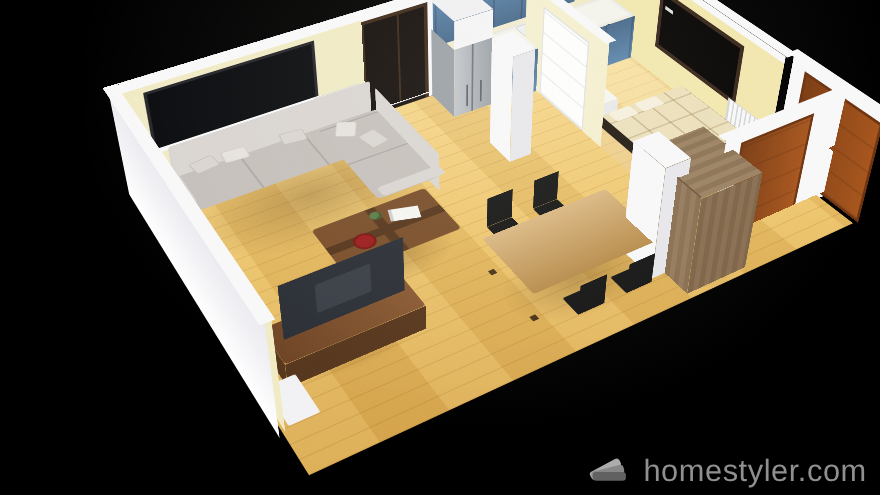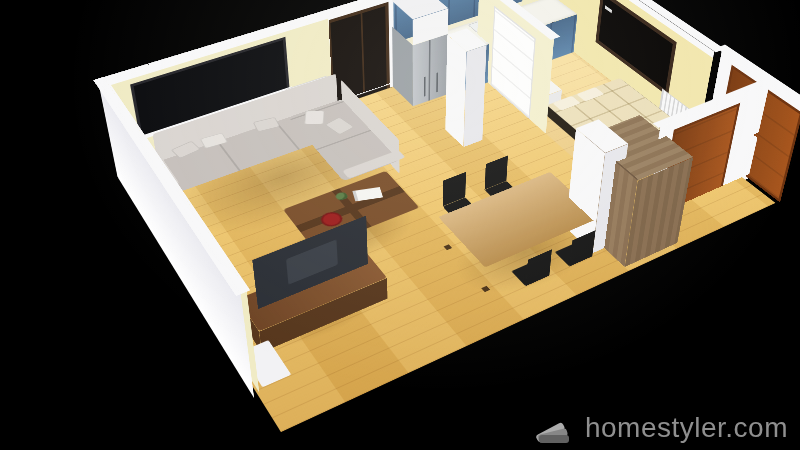--- a/index.html
+++ b/index.html
@@ -12,21 +12,21 @@
   .el{position:absolute;transform-origin:0 0;}
   .wfix{position:absolute;inset:0;transform:scale(-1,-1);}
   .floor{background:
      repeating-linear-gradient(0deg, rgba(140,85,25,.18) 0 1.5px, rgba(255,255,255,0) 1.5px 16px),
      repeating-linear-gradient(90deg, rgba(255,240,190,.10) 0 58px, rgba(150,95,30,.09) 58px 118px),
      linear-gradient(25deg,var(--floorDark),var(--floorMid) 45%,var(--floorLight) 85%);}
   .cream{background:var(--wallCream);} .white{background:var(--wallWhite);}
   .shade{background:var(--wallShade);} .yellow{background:var(--wallYellow);}
   .shadow{background:radial-gradient(ellipse,rgba(95,60,15,.32),rgba(95,60,15,0) 72%);}
   .ribs{background:repeating-linear-gradient(0deg,rgba(0,0,0,.14) 0 2px,rgba(255,255,255,0) 2px 6px),var(--wallWhite);}
-  .wm{position:absolute;right:12px;bottom:6px;display:flex;align-items:flex-end;gap:12px;opacity:.88;}
+  .wm{position:absolute;right:12px;bottom:6px;display:flex;align-items:flex-start;gap:12px;opacity:.88;}
   .wm-text{font-size:28px;color:var(--watermarkGray);letter-spacing:.5px;}
   .wm-logo{position:relative;width:34px;height:26px;display:inline-block;}
   .wm-logo i{position:absolute;left:0;bottom:1px;width:30px;height:8px;border-radius:3px;
              transform-origin:left bottom;display:block;}
   .wm-logo i.f1{background:#6f6f6f;}
   .wm-logo i.f2{background:#9a9a9a;transform:rotate(-14deg);}
   .wm-logo i.f3{background:#c4c4c4;transform:rotate(-28deg);}
   .glow{position:absolute;inset:0;pointer-events:none;
         background:radial-gradient(ellipse at 55% 18%,rgba(255,255,240,.10),rgba(0,0,0,0) 60%);}
 </style>

